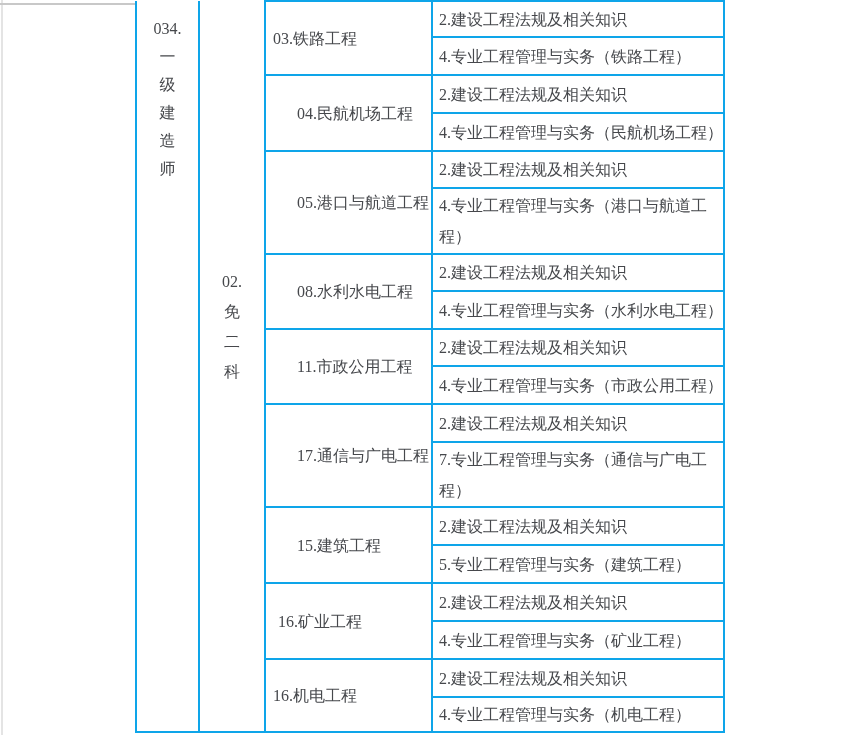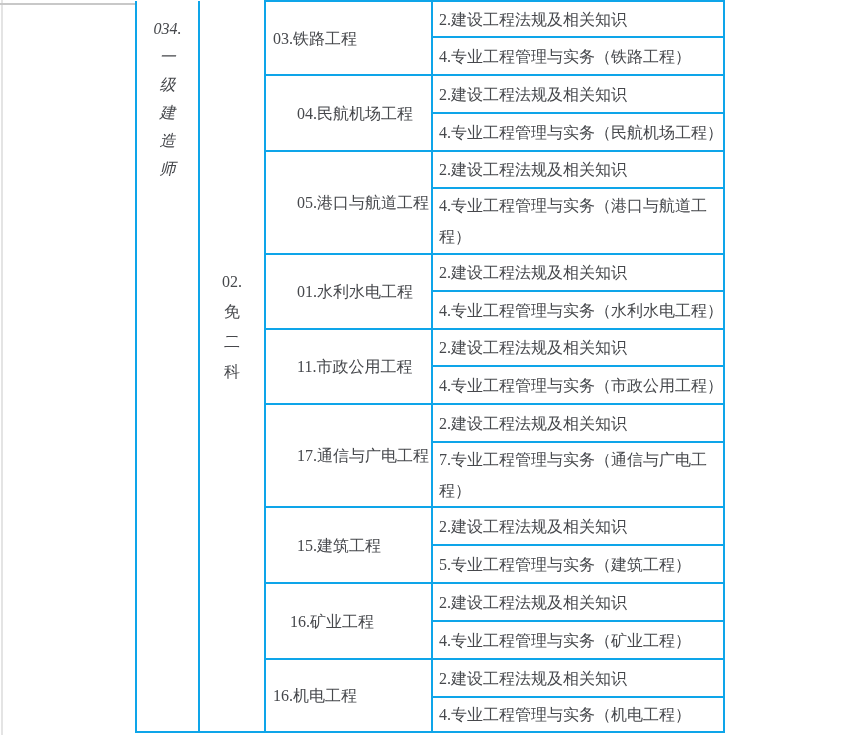--- a/index.html
+++ b/index.html
@@ -9,26 +9,26 @@
   }
   .edge-v{position:absolute;left:1px;top:0;width:2px;height:735px;background:#e4e4e4;}
   .edge-h{position:absolute;left:0;top:3px;width:135px;height:2px;background:#c8c8c8;}
   table.grid{
     position:absolute;left:135px;top:0;width:588px;
     border-collapse:collapse;table-layout:fixed;
     font-size:16px;color:#46484c;
   }
   td{border:2px solid #0ea5e9;line-height:31px;overflow:hidden;padding:0;vertical-align:middle;}
   td.c1,td.c2{border-top:none;vertical-align:top;text-align:center;white-space:pre-line;}
-  td.c1{line-height:28px;padding-top:14px;font-style:italic;}
+  td.c1{line-height:28px;padding-top:14px;}
   td.c2{line-height:30px;padding-top:266px;border-radius:8px;}
   td.c3{text-align:left;}
   td.c4{padding-left:6px;}
   .ind7{padding-left:7px;border-radius:12px;}
-  .ind24{padding-left:24px;}
+  .ind24{padding-left:12px;}
   .ind31{padding-left:31px;}
 </style>
 </head>
 <body>
 
 <div class="page">
   <div class="edge-v"></div>
   <div class="edge-h"></div>
 
   <table class="grid">
@@ -67,21 +67,21 @@
 
     <tr style="height:37px">
       <td rowspan="2" class="c3 ind31">05.港口与航道工程</td>
       <td class="c4">2.建设工程法规及相关知识</td>
     </tr>
     <tr style="height:66px">
       <td class="c4">4.专业工程管理与实务（港口与航道工程）</td>
     </tr>
 
     <tr style="height:37px">
-      <td rowspan="2" class="c3 ind31">01.水利水电工程</td>
+      <td rowspan="2" class="c3 ind31">08.水利水电工程</td>
       <td class="c4">2.建设工程法规及相关知识</td>
     </tr>
     <tr style="height:38px">
       <td class="c4">4.专业工程管理与实务（水利水电工程）</td>
     </tr>
 
     <tr style="height:37px">
       <td rowspan="2" class="c3 ind31">11.市政公用工程</td>
       <td class="c4">2.建设工程法规及相关知识</td>
     </tr>

